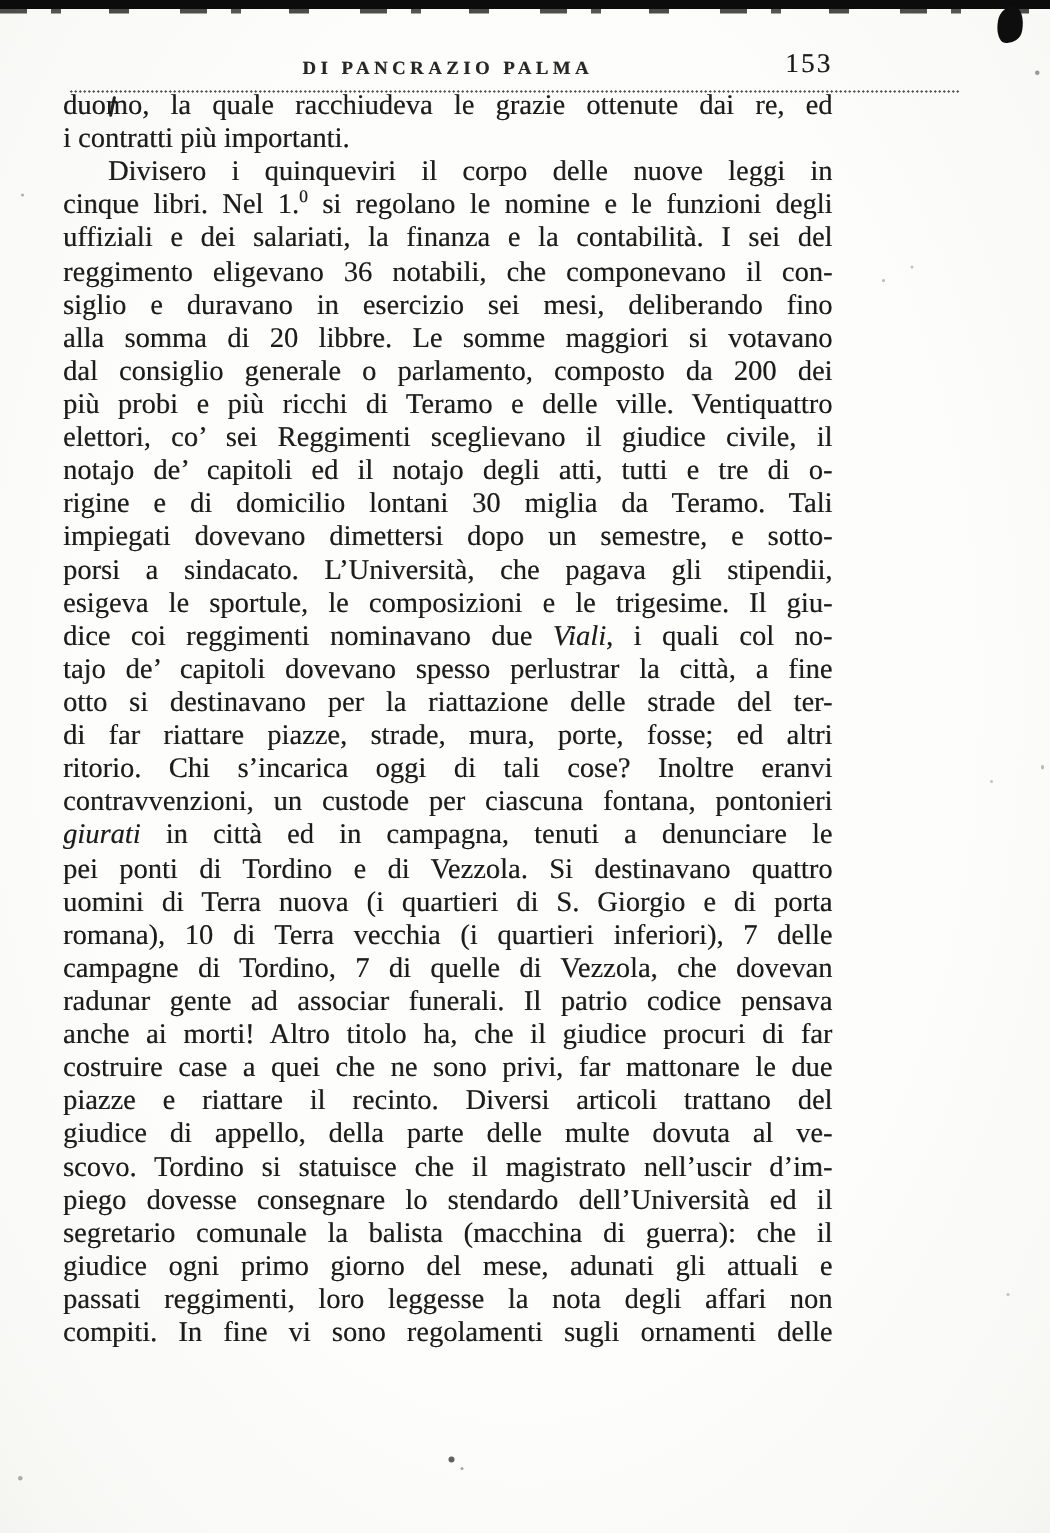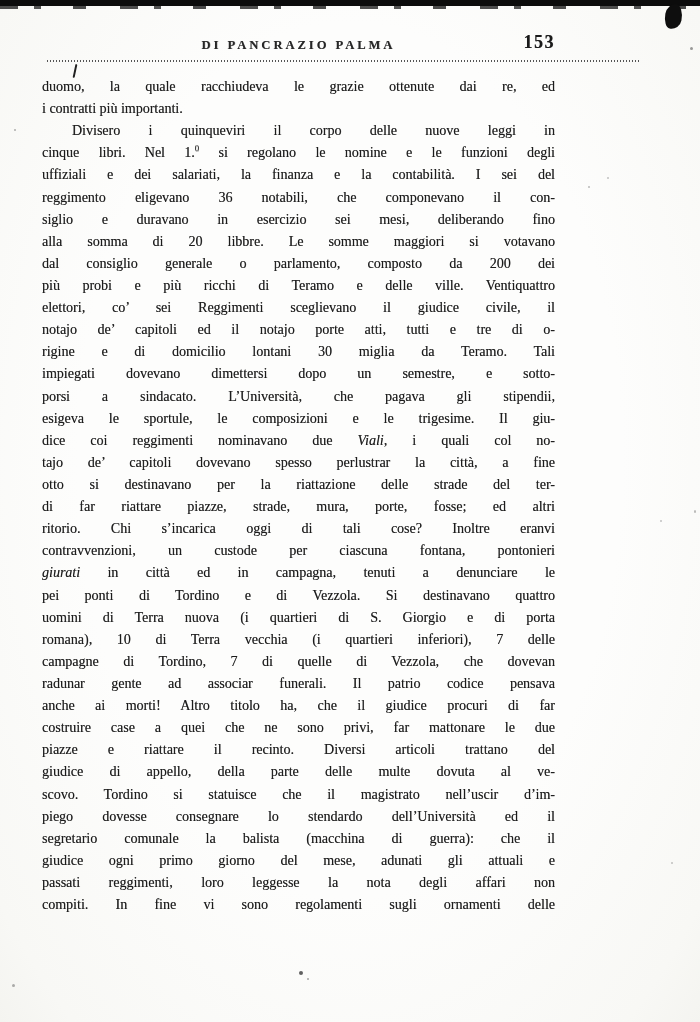--- a/index.html
+++ b/index.html
@@ -26,36 +26,36 @@
     border-radius:55% 45% 60% 40% / 45% 60% 40% 55%; transform:rotate(10deg);
   }
 
   .running-title {
     position:absolute; top:38px; left:42px; width:513px; text-align:center;
     font-size:12.5px; font-weight:bold; letter-spacing:3px; color:#272727;
     text-shadow:0.3px 0.3px 0 rgba(30,30,30,.5);
   }
   .page-number {
     position:absolute; top:32px; left:42px; width:513px; text-align:right;
-    font-size:18px; font-weight:bold; letter-spacing:1.5px; color:#1a1a1a;
+    font-size:18px; font-weight:normal; letter-spacing:1.5px; color:#1a1a1a;
     text-shadow:0.3px 0.3px 0 rgba(20,20,20,.55);
   }
   .dotted-rule {
     position:absolute; top:60px; left:46px; width:594px; height:2px;
     background-image: radial-gradient(circle, #4c4c4c 0.7px, transparent 0.9px);
     background-size:3px 2px; background-repeat:repeat-x; opacity:.95;
   }
   .stray-mark {
     position:absolute; top:64px; left:74px; width:2.2px; height:14px;
     background:#202020; border-radius:1px; transform:rotate(12deg);
   }
 
   .body-text {
-    position:absolute; top:76px; left:42px; width:513px;
-    font-size:14px; line-height:22.12px;
+    position:absolute; top:60px; left:42px; width:513px;
+    font-size:19px; line-height:22.12px;
     text-shadow:0.25px 0.25px 0 rgba(28,28,28,.55);
   }
   .line { text-align:justify; text-align-last:justify; height:22.12px; overflow:hidden; }
   .line.no-just { text-align-last:left; }
   .line.indent { text-indent:30px; }
   .line i { font-style:italic; }
   .line sup { font-size:0.62em; vertical-align:super; line-height:0; }
 
   .speck { position:absolute; border-radius:50%; background:#3a3a3a; }
 </style>
@@ -80,21 +80,21 @@
       <div class="line no-just">i contratti più importanti.</div>
       <div class="line indent">Divisero i quinqueviri il corpo delle nuove leggi in</div>
       <div class="line">cinque libri. Nel 1.<sup>0</sup> si regolano le nomine e le funzioni degli</div>
       <div class="line">uffiziali e dei salariati, la finanza e la contabilità. I sei del</div>
       <div class="line">reggimento eligevano 36 notabili, che componevano il con-</div>
       <div class="line">siglio e duravano in esercizio sei mesi, deliberando fino</div>
       <div class="line">alla somma di 20 libbre. Le somme maggiori si votavano</div>
       <div class="line">dal consiglio generale o parlamento, composto da 200 dei</div>
       <div class="line">più probi e più ricchi di Teramo e delle ville. Ventiquattro</div>
       <div class="line">elettori, co’ sei Reggimenti sceglievano il giudice civile, il</div>
-      <div class="line">notajo de’ capitoli ed il notajo porte atti, tutti e tre di o-</div>
+      <div class="line">notajo de’ capitoli ed il notajo degli atti, tutti e tre di o-</div>
       <div class="line">rigine e di domicilio lontani 30 miglia da Teramo. Tali</div>
       <div class="line">impiegati dovevano dimettersi dopo un semestre, e sotto-</div>
       <div class="line">porsi a sindacato. L’Università, che pagava gli stipendii,</div>
       <div class="line">esigeva le sportule, le composizioni e le trigesime. Il giu-</div>
       <div class="line">dice coi reggimenti nominavano due <i>Viali</i>, i quali col no-</div>
       <div class="line">tajo de’ capitoli dovevano spesso perlustrar la città, a fine</div>
       <div class="line">otto si destinavano per la riattazione delle strade del ter-</div>
       <div class="line">di far riattare piazze, strade, mura, porte, fosse; ed altri</div>
       <div class="line">ritorio. Chi s’incarica oggi di tali cose? Inoltre eranvi</div>
       <div class="line">contravvenzioni, un custode per ciascuna fontana, pontonieri</div>

